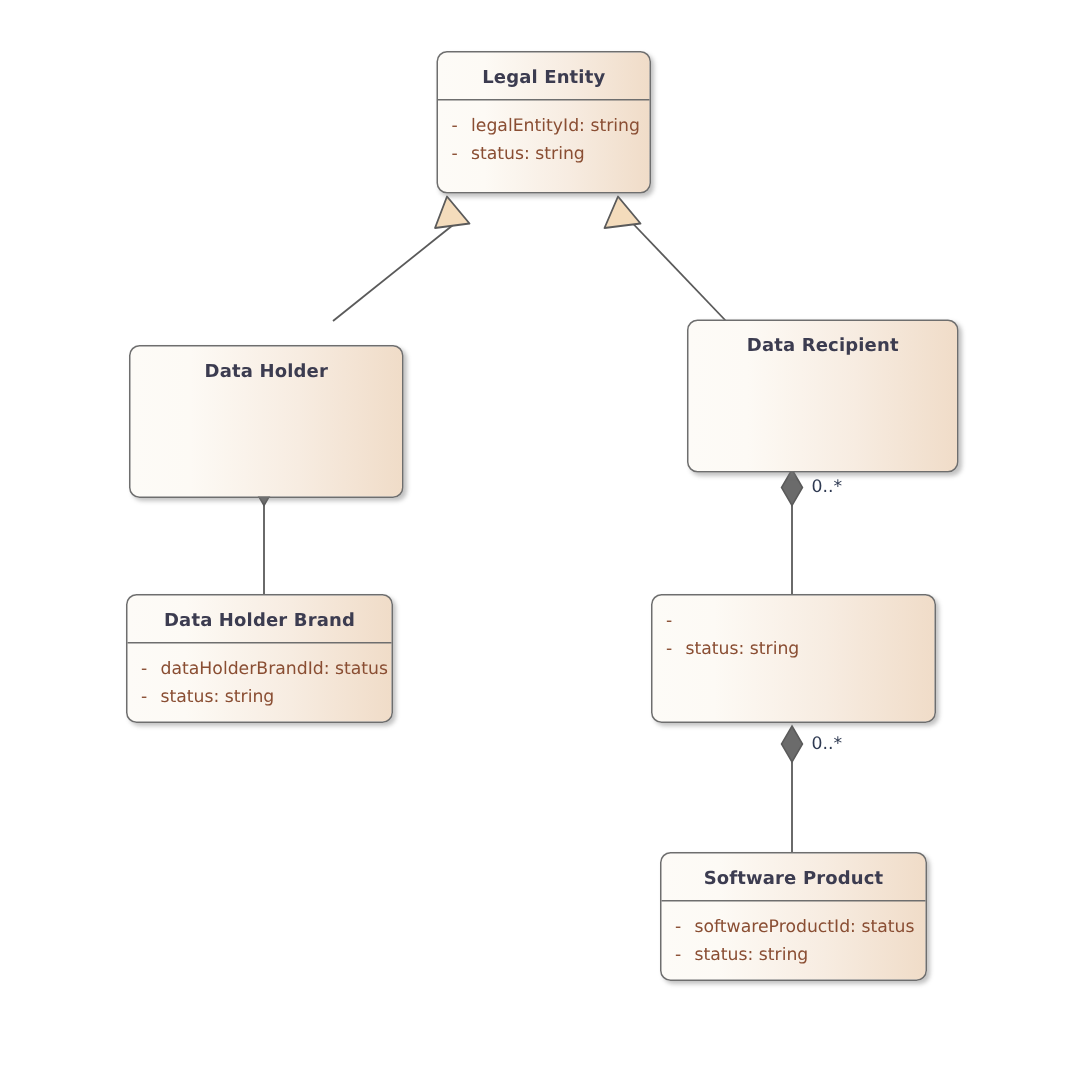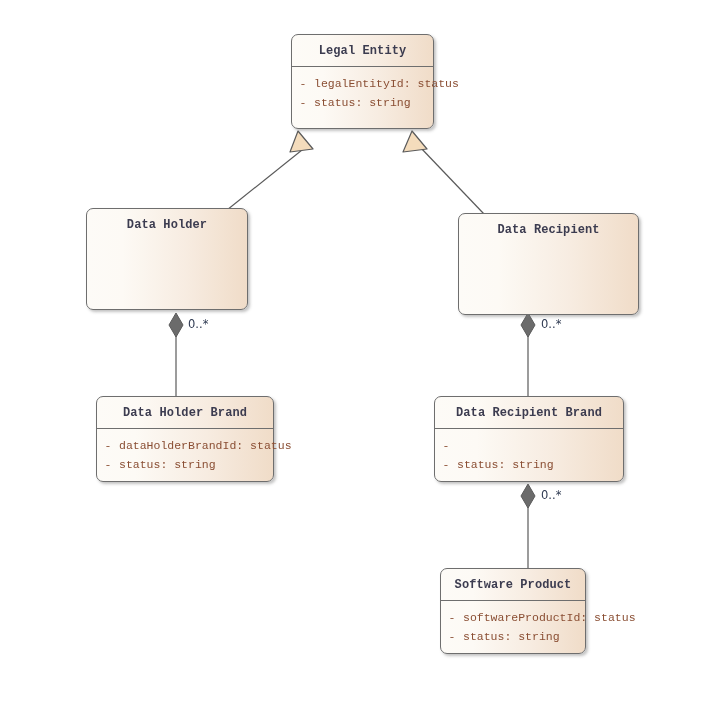--- a/index.html
+++ b/index.html
@@ -33,21 +33,20 @@
 
   
   .uml-class {
     position: absolute;
     box-sizing: border-box;
     border: 1px solid #6e6e6e;
     border-radius: 7px;
     background: linear-gradient(to right, #fdfbf7 0%, #fdfaf5 22%, #f7ece1 62%, #f0dcc8 100%);
     box-shadow: 2px 2px 3px rgba(120,120,120,0.45);
     overflow: visible;
-    font-family: Liberation Mono, monospace;
   }
 
   .uml-title {
     text-align: center;
     color: #3c3c50;
     font-weight: bold;
     font-size: 12px;
     letter-spacing: 0.1px;
     line-height: 1;
     padding: 10px 4px 9px 4px;
@@ -118,65 +117,64 @@
 
   <span class="mult-label" style="left:541px; top:319px;">0..*</span>
 
   <span class="mult-label" style="left:541px; top:490px;">0..*</span>
 
   <div class="uml-class has-compartment" style="left:291px; top:34px; width:143px; height:95px;">
     <div class="uml-title">Legal Entity</div>
     <div class="uml-attrs">
       <div class="attr-row">
         <span class="attr-vis">-</span>
-        <span class="attr-text">legalEntityId: status</span>
+        <span class="attr-text">legalEntityId: string</span>
       </div>
       <div class="attr-row">
         <span class="attr-vis">-</span>
         <span class="attr-text">status: string</span>
       </div>
     </div>
   </div>
 
-  <div class="uml-class" style="left:86px; top:208px; width:162px; height:102px;">
+  <div class="uml-class" style="left:86px; top:230px; width:183px; height:102px;">
     <div class="uml-title">Data Holder</div>
   </div>
 
   <div class="uml-class" style="left:438px; top:213px; width:181px; height:102px;margin-left:20px;">
     <div class="uml-title">Data Recipient</div>
   </div>
 
-  <div class="uml-class has-compartment" style="left:96px; top:396px; width:178px; height:86px;">
+  <div class="uml-class has-compartment" style="left:84px; top:396px; width:178px; height:86px;">
     <div class="uml-title">Data Holder Brand</div>
     <div class="uml-attrs">
       <div class="attr-row">
         <span class="attr-vis">-</span>
         <span class="attr-text">dataHolderBrandId: status</span>
       </div>
       <div class="attr-row">
         <span class="attr-vis">-</span>
         <span class="attr-text">status: string</span>
       </div>
     </div>
   </div>
 
   <div class="uml-class has-compartment" style="left:434px; top:396px; width:190px; height:86px;">
-    <div class="uml-title">Data Recipient Brand</div>
     <div class="uml-attrs">
       <div class="attr-row">
         <span class="attr-vis">-</span>
       </div>
       <div class="attr-row">
         <span class="attr-vis">-</span>
         <span class="attr-text">status: string</span>
       </div>
     </div>
   </div>
 
-  <div class="uml-class has-compartment" style="left:440px; top:568px; width:146px; height:86px;">
+  <div class="uml-class has-compartment" style="left:440px; top:568px; width:178px; height:86px;">
     <div class="uml-title">Software Product</div>
     <div class="uml-attrs">
       <div class="attr-row">
         <span class="attr-vis">-</span>
         <span class="attr-text">softwareProductId: status</span>
       </div>
       <div class="attr-row">
         <span class="attr-vis">-</span>
         <span class="attr-text">status: string</span>
       </div>

